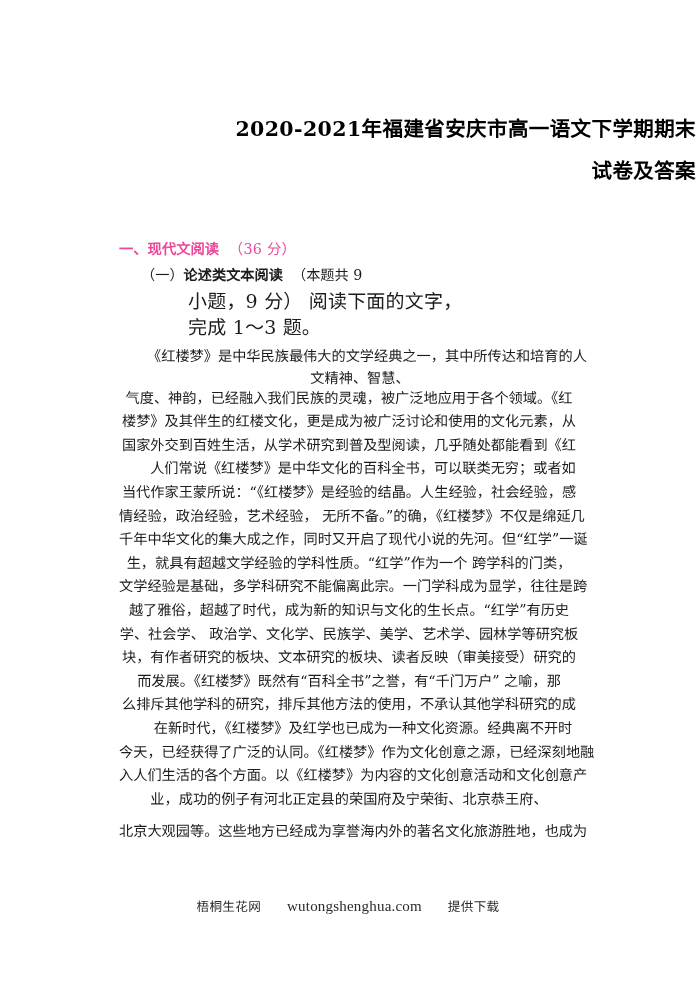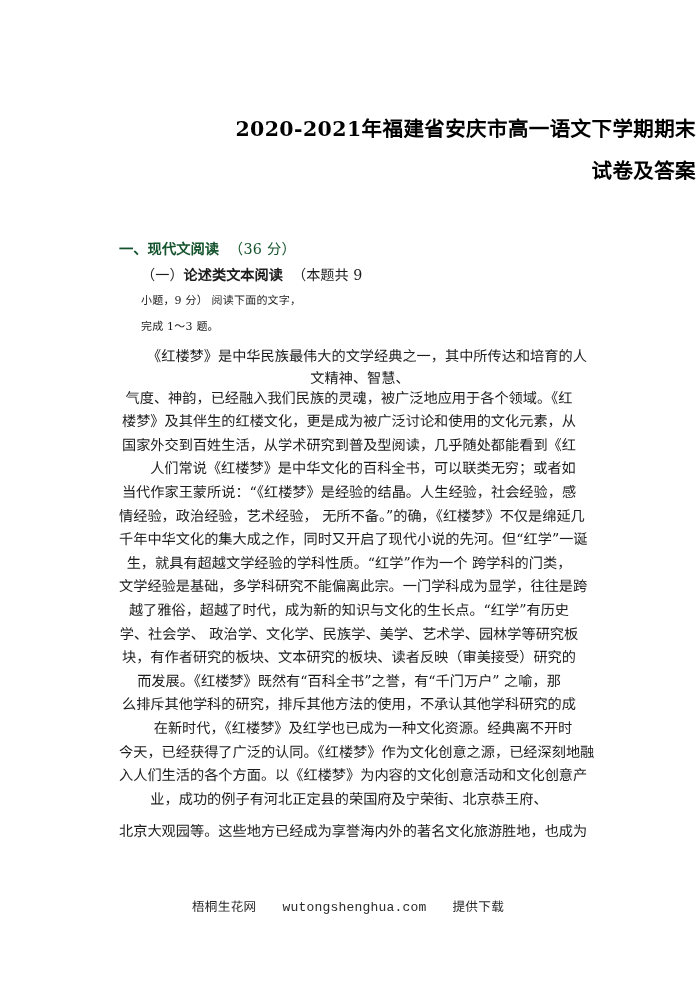--- a/index.html
+++ b/index.html
@@ -52,44 +52,45 @@
     font-size: 14.2px;
     line-height: 23.6px;
     color: #1c1c1c;
   }
 
   .sec-head {
     font-weight: 700;
     font-size: 14.3px;
     line-height: 26px;
     white-space: nowrap;
-    color: #14532d;
+    color: #ec4899;
   }
   .sec-head .plain {
     font-weight: 400;
     letter-spacing: 0.3px;
   }
 
   .sub-block {
     padding-left: 22px;
   }
   .sub-head {
     font-size: 14.2px;
     line-height: 26px;
     white-space: nowrap;
     font-weight: 400;
   }
   .sub-head b {
     font-weight: 700;
   }
   .sub-line {
-    font-size: 11px;
+    font-size: 19px;
     line-height: 26px;
     white-space: nowrap;
     letter-spacing: 0.2px;
+    margin-left: 47px;
   }
   .para-lines {
     margin: 0;
     text-align: center;
   }
   .pline {
     display: block;
     white-space: nowrap;
     font-size: 14.2px;
     line-height: 23.6px;
@@ -112,23 +113,23 @@
     left: 0;
     right: 0;
     top: 896px;
     text-align: center;
     font-size: 12.6px;
     color: #2a2a2a;
     white-space: nowrap;
     letter-spacing: 0.3px;
   }
   .footer .fsite {
-    font-family: Liberation Mono, monospace;
+    font-family: Liberation Serif, serif;
     letter-spacing: 0.2px;
-    font-size: 13px;
+    font-size: 15px;
   }
   .footer .fsp { display: inline-block; width: 26px; }
 </style>
 </head>
 <body>
 
 <div class="page">
 
   <h1 class="doc-title">
     <span class="tline">2020-2021年福建省安庆市高一语文下学期期末</span>

